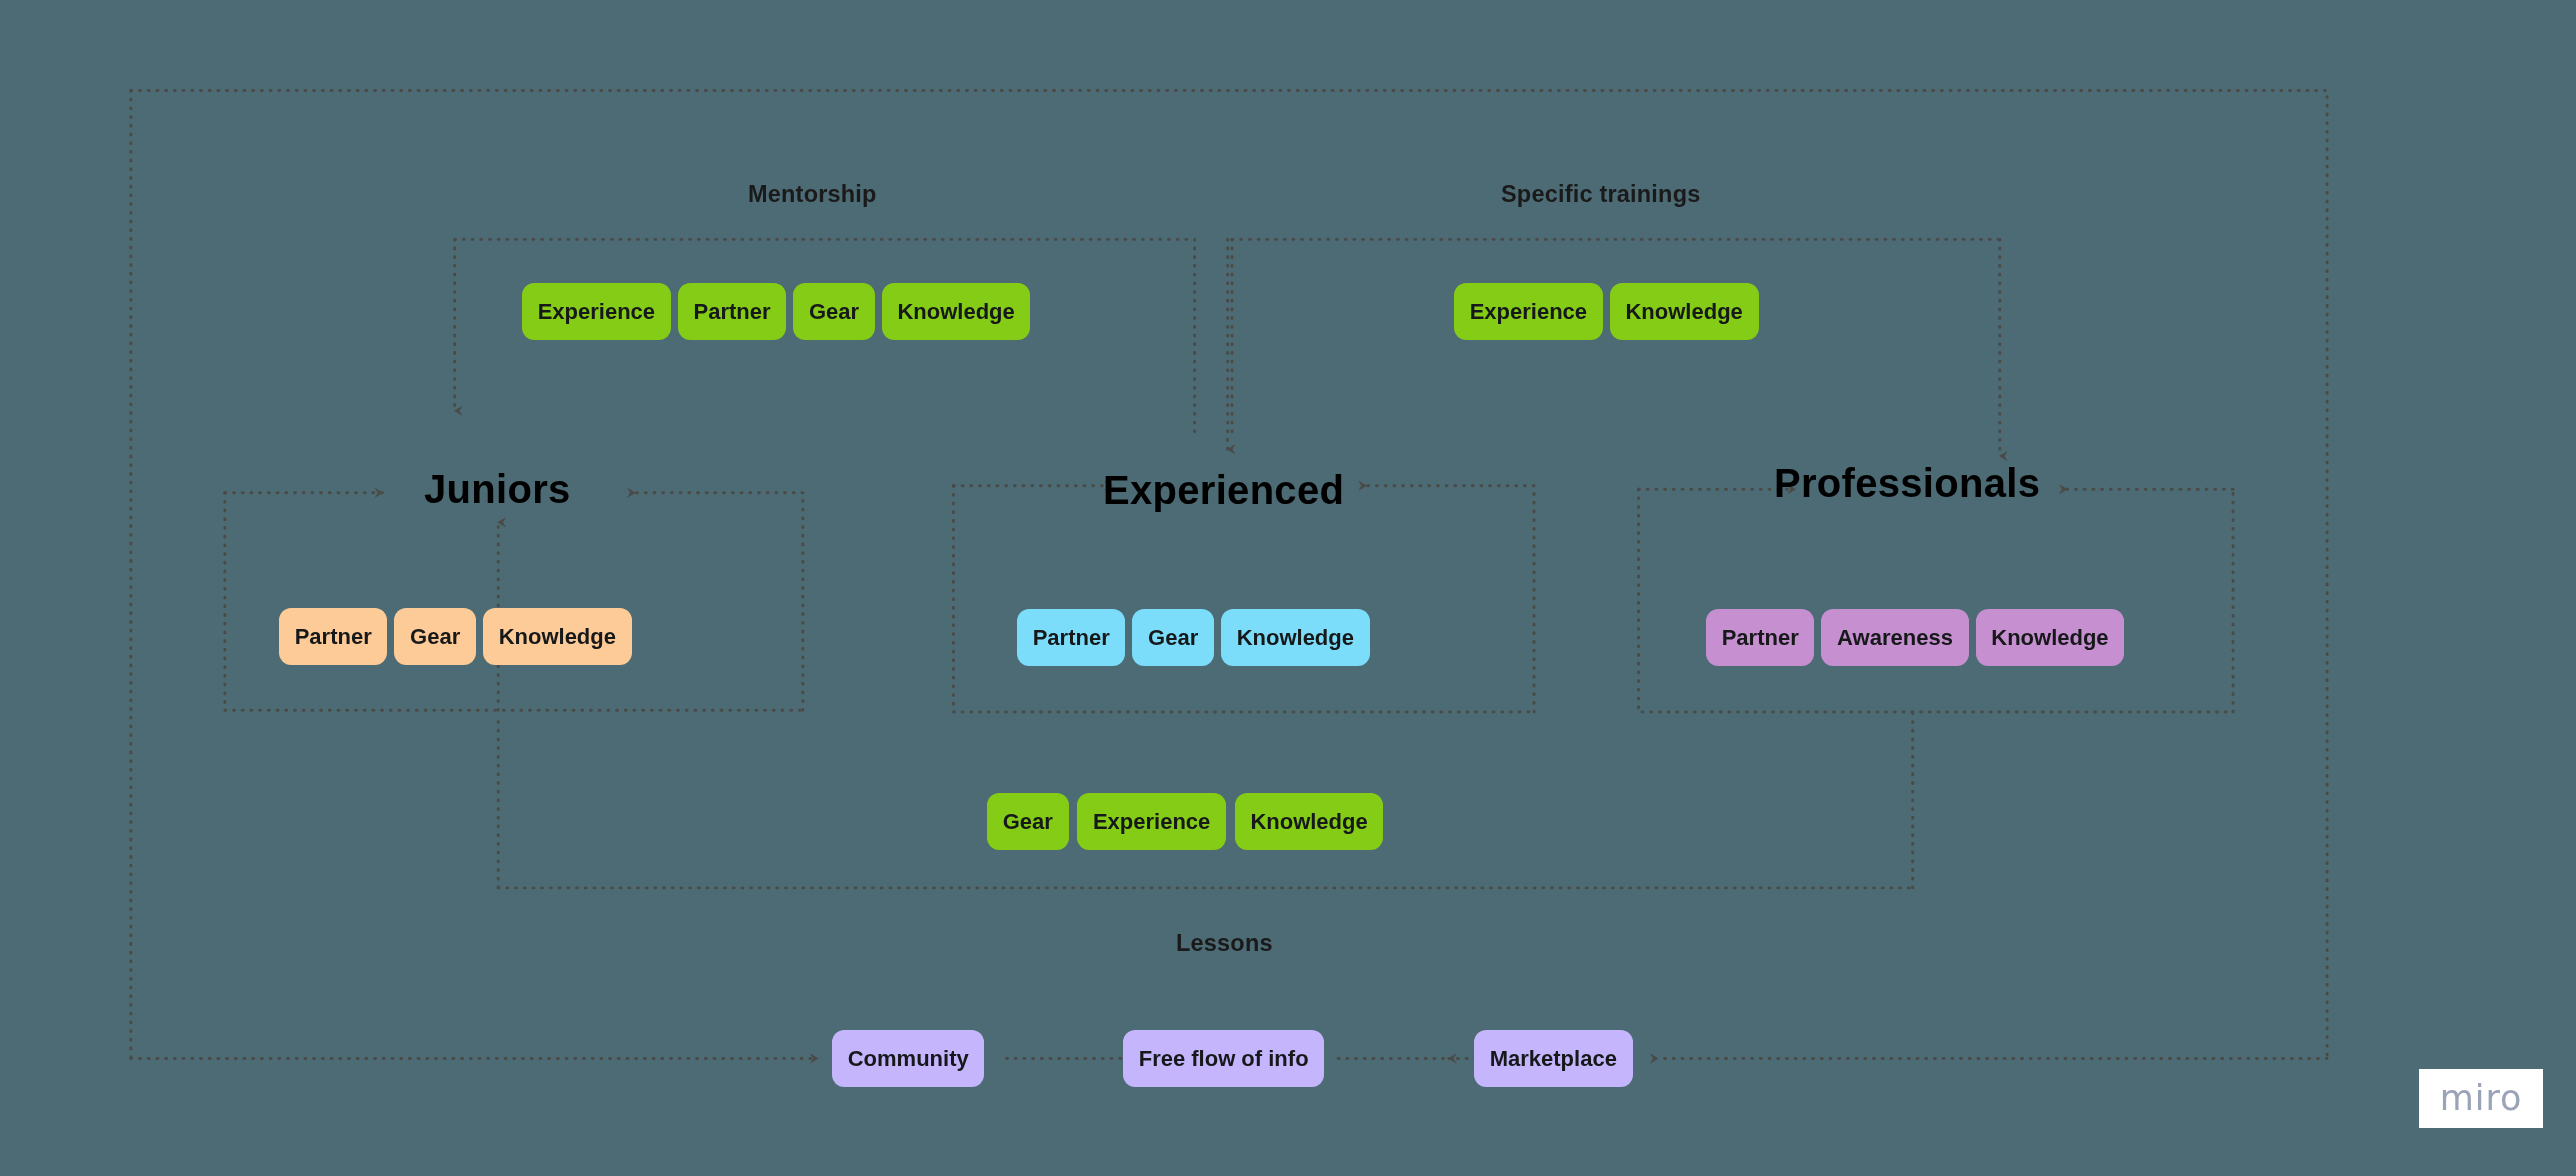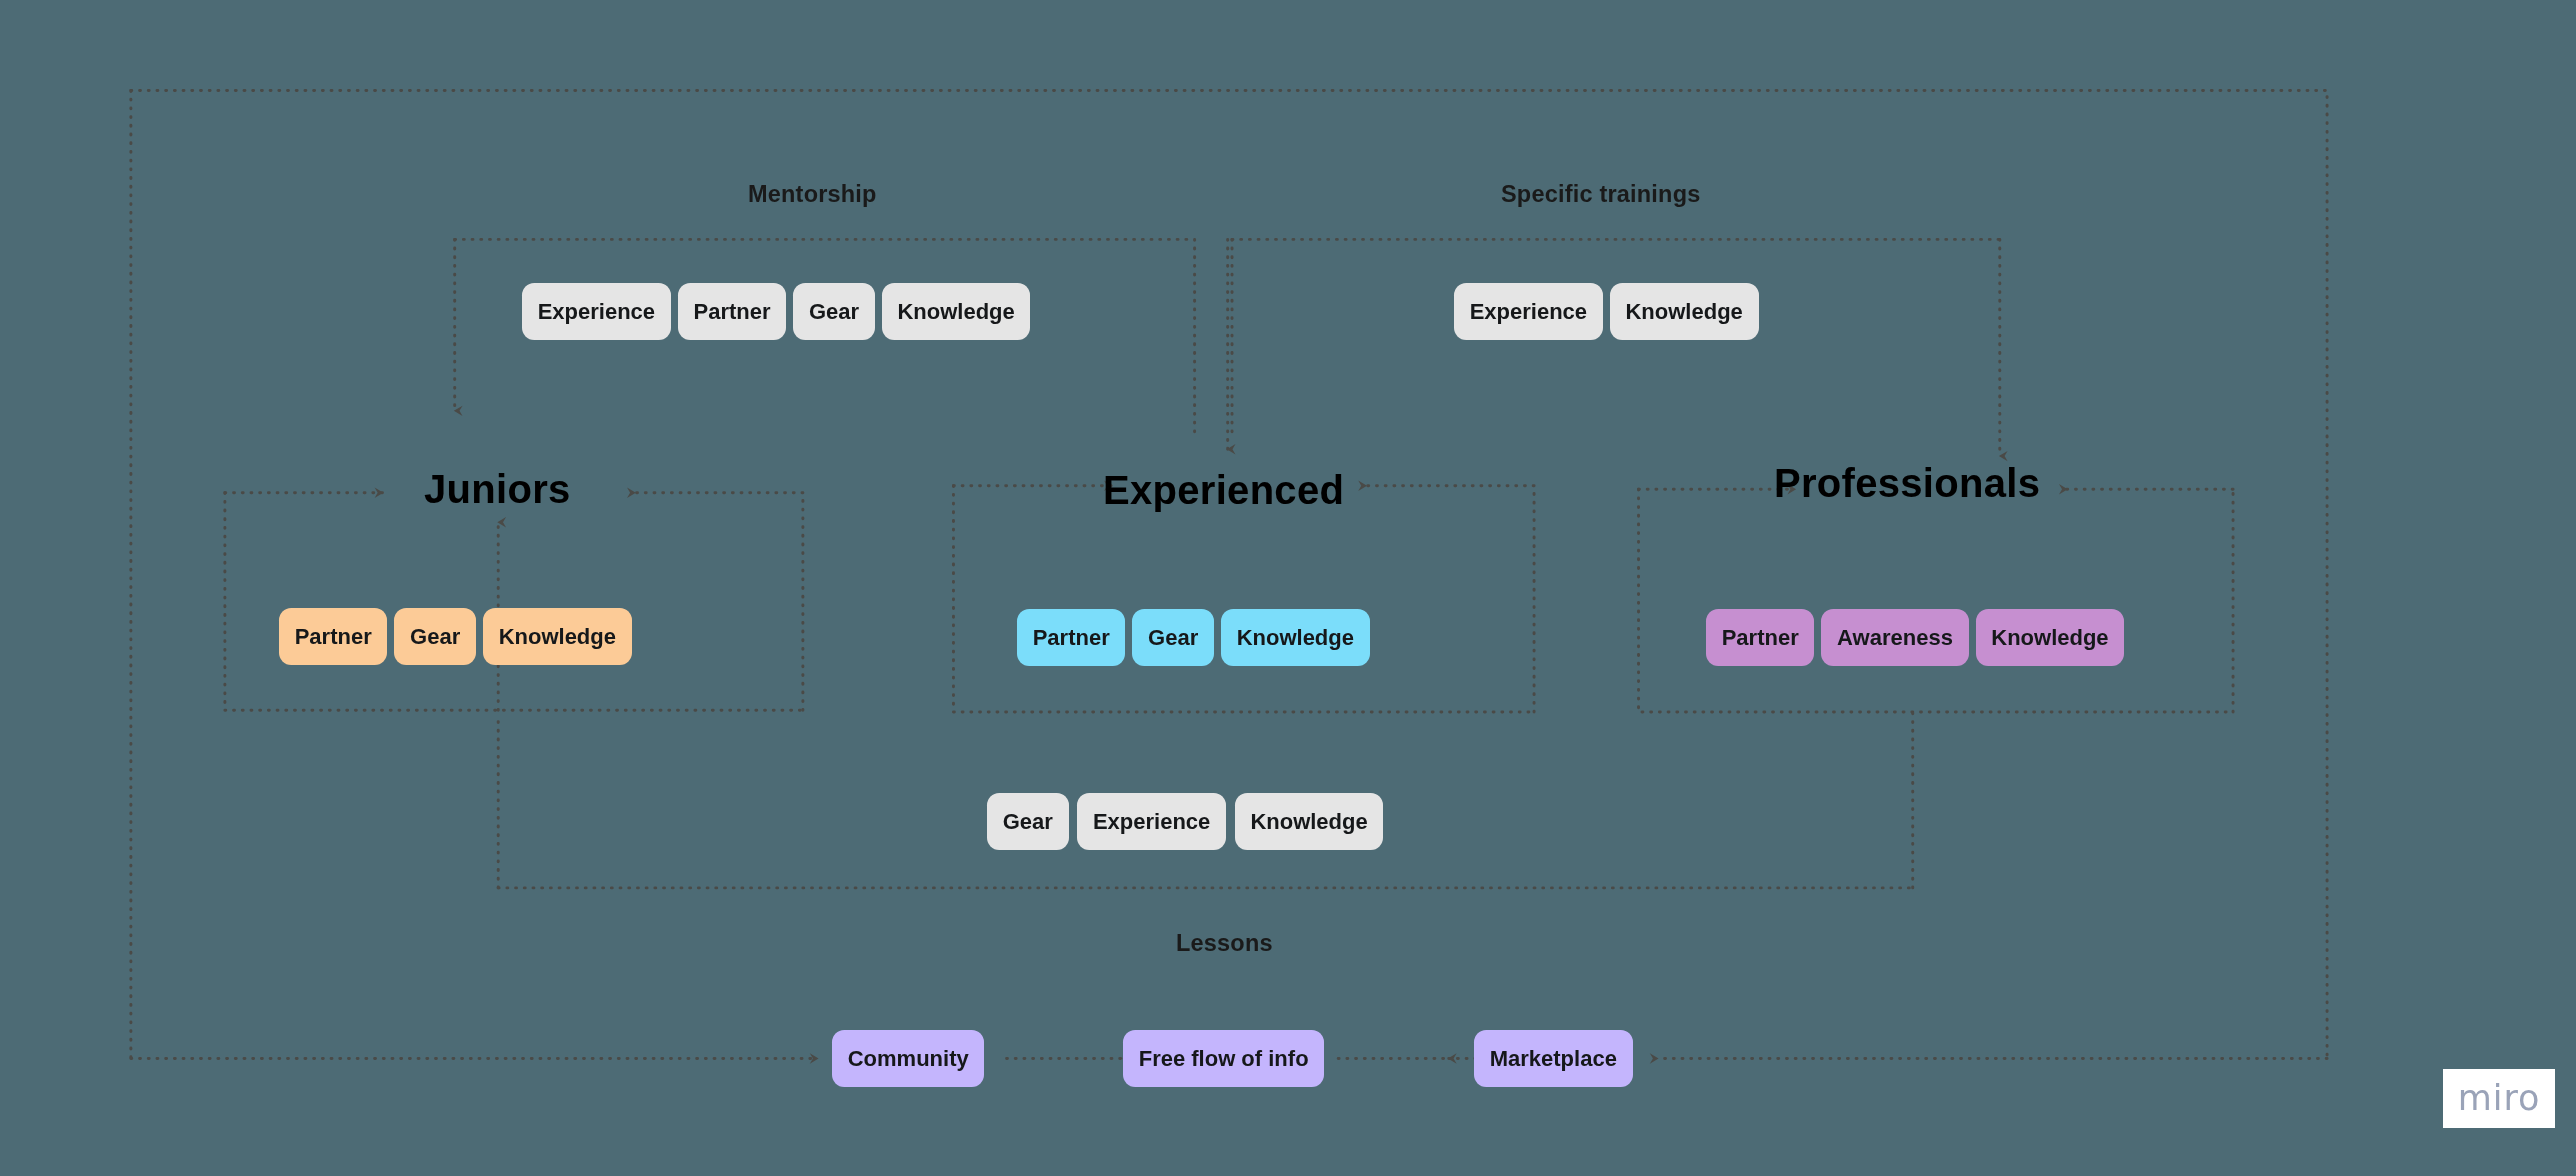--- a/index.html
+++ b/index.html
@@ -65,38 +65,37 @@
     color: #16181a;
     font-weight: bold;
     font-size: 22px;
     white-space: nowrap;
     box-sizing: border-box;
     padding: 0 15.7px;
     height: 57px;
     line-height: 1;
   }
 
-  .c-yellow { background: #e5e5e5; }
+  .c-yellow { background: #84cc16; }
   .c-orange { background: #FCCB97; }
   .c-blue   { background: #7BDDFA; }
   .c-purple { background: #C68FD0; }
   .c-green  { background: #c4b5fd; }
 
   
   #miro {
     position: absolute;
     left: 2411px;
     top: 1069px;
-    width: 112px;
+    width: 124px;
     height: 59px;
     background: #ffffff;
     display: flex;
     align-items: center;
     justify-content: center;
-    margin-left: 24px;
   }
   #miro span {
     color: #9aa3b8;
     font-size: 35px;
     font-family: "DejaVu Sans", sans-serif;
     letter-spacing: 0.9px;
     line-height: 1;
   }
 </style>
 </head>

